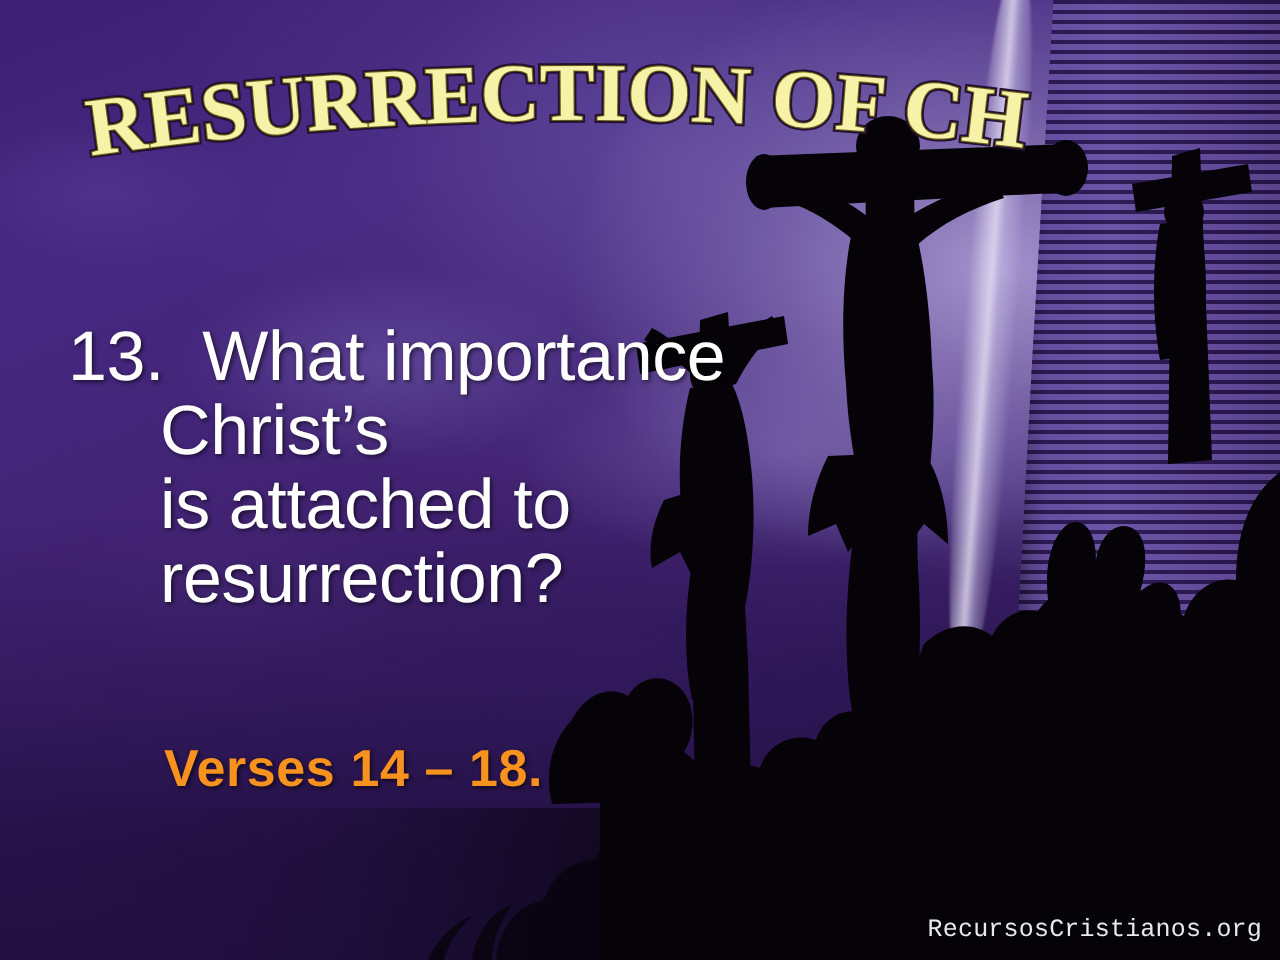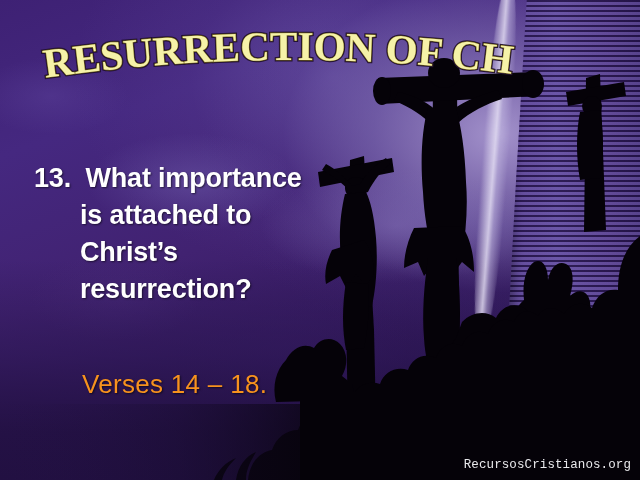--- a/index.html
+++ b/index.html
@@ -111,36 +111,36 @@
   
   #body-block {
     position: absolute;
     left: 34px;
     top: 160px;
     width: 360px;
   }
   .body-line {
     color: #ffffff;
     font-family: "Liberation Sans", sans-serif;
-    font-weight: bold;
-    font-size: 27px;
+    font-weight: normal;
+    font-size: 35px;
     line-height: 37px;
     letter-spacing: -0.2px;
     text-shadow: 1px 1px 2px rgba(0,0,0,0.55);
     white-space: pre;
   }
   .body-line.indent { padding-left: 46px; }
 
   #verses-line {
     position: absolute;
     left: 82px;
     top: 369px;
     color: #f7921e;
     font-family: "Liberation Sans", sans-serif;
-    font-weight: normal;
+    font-weight: bold;
     font-size: 26px;
     letter-spacing: 0.3px;
     text-shadow: 1px 1px 2px rgba(0,0,0,0.6);
     white-space: pre;
   }
 
   
   #watermark {
     position: absolute;
     right: 9px;
@@ -270,22 +270,22 @@
         <textPath href="#archPath" startOffset="50%" text-anchor="middle">THE RESURRECTION OF CHRIST</textPath>
       </text>
       <text class="wa-text wa-main">
         <textPath href="#archPath" startOffset="50%" text-anchor="middle">THE RESURRECTION OF CHRIST</textPath>
       </text>
     </svg>
   </div>
 
   <div id="body-block">
     <div class="body-line">13.  What importance</div>
+    <div class="body-line indent">Christ’s</div>
     <div class="body-line indent">is attached to</div>
-    <div class="body-line indent">Christ’s</div>
     <div class="body-line indent">resurrection?</div>
   </div>
 
   <div id="verses-line">Verses 14 – 18.</div>
 
   <div id="watermark">RecursosCristianos.org</div>
 
 </div>
 
 </body></html>

